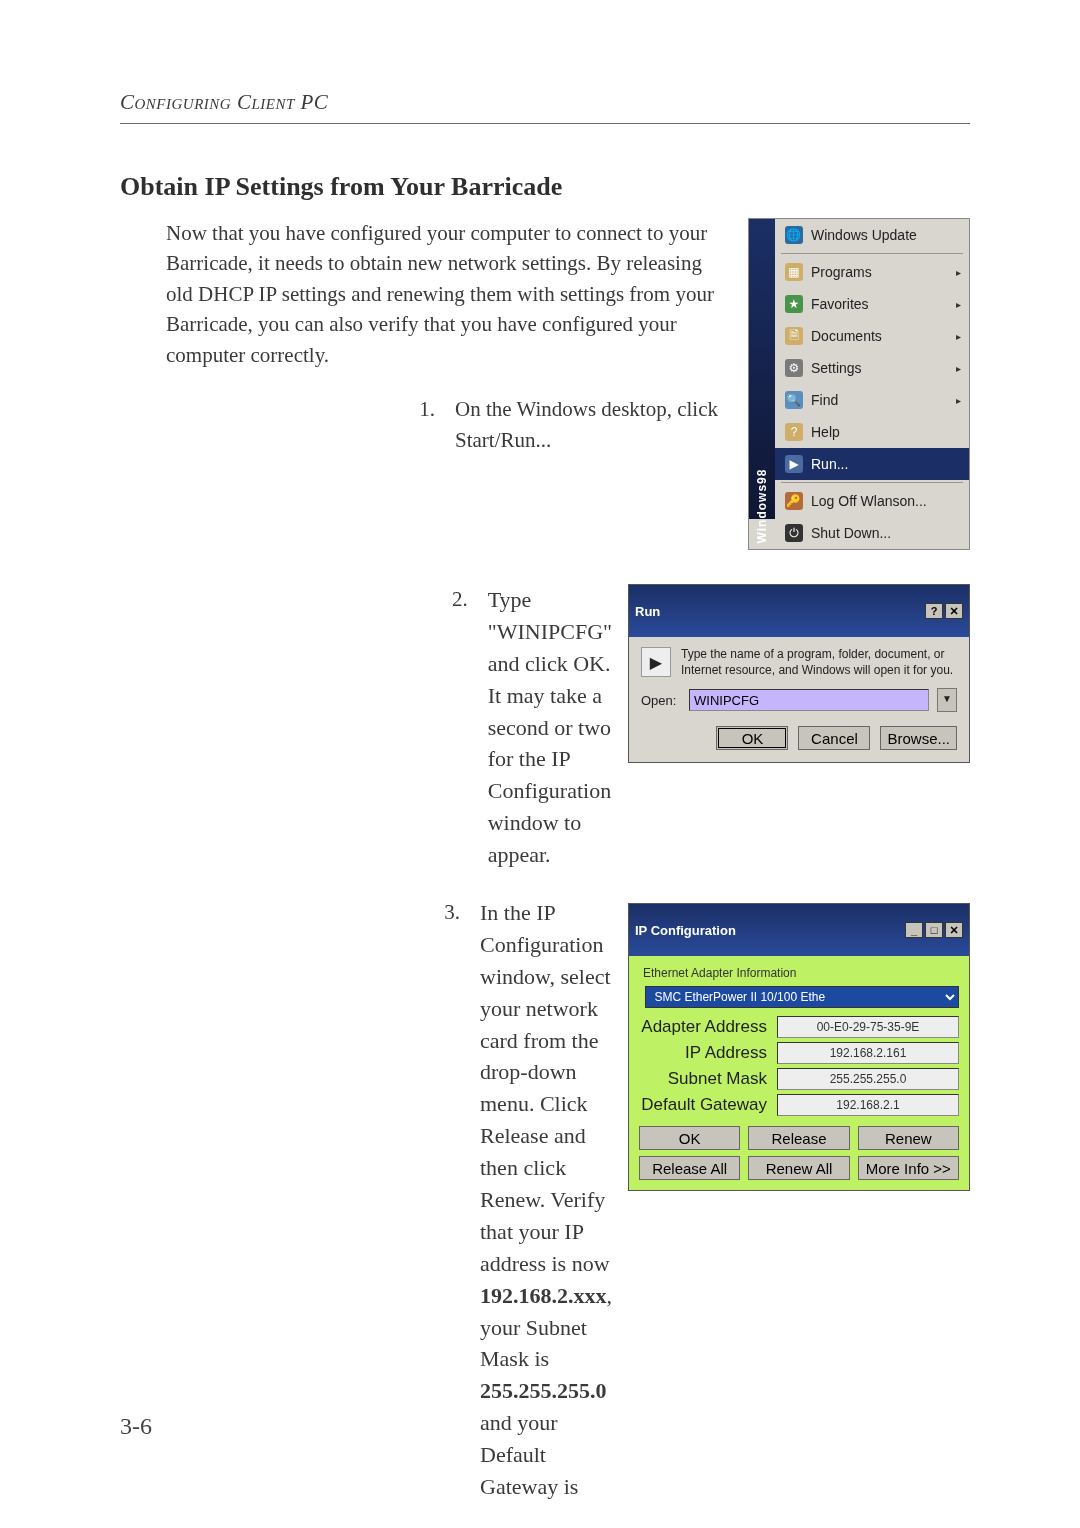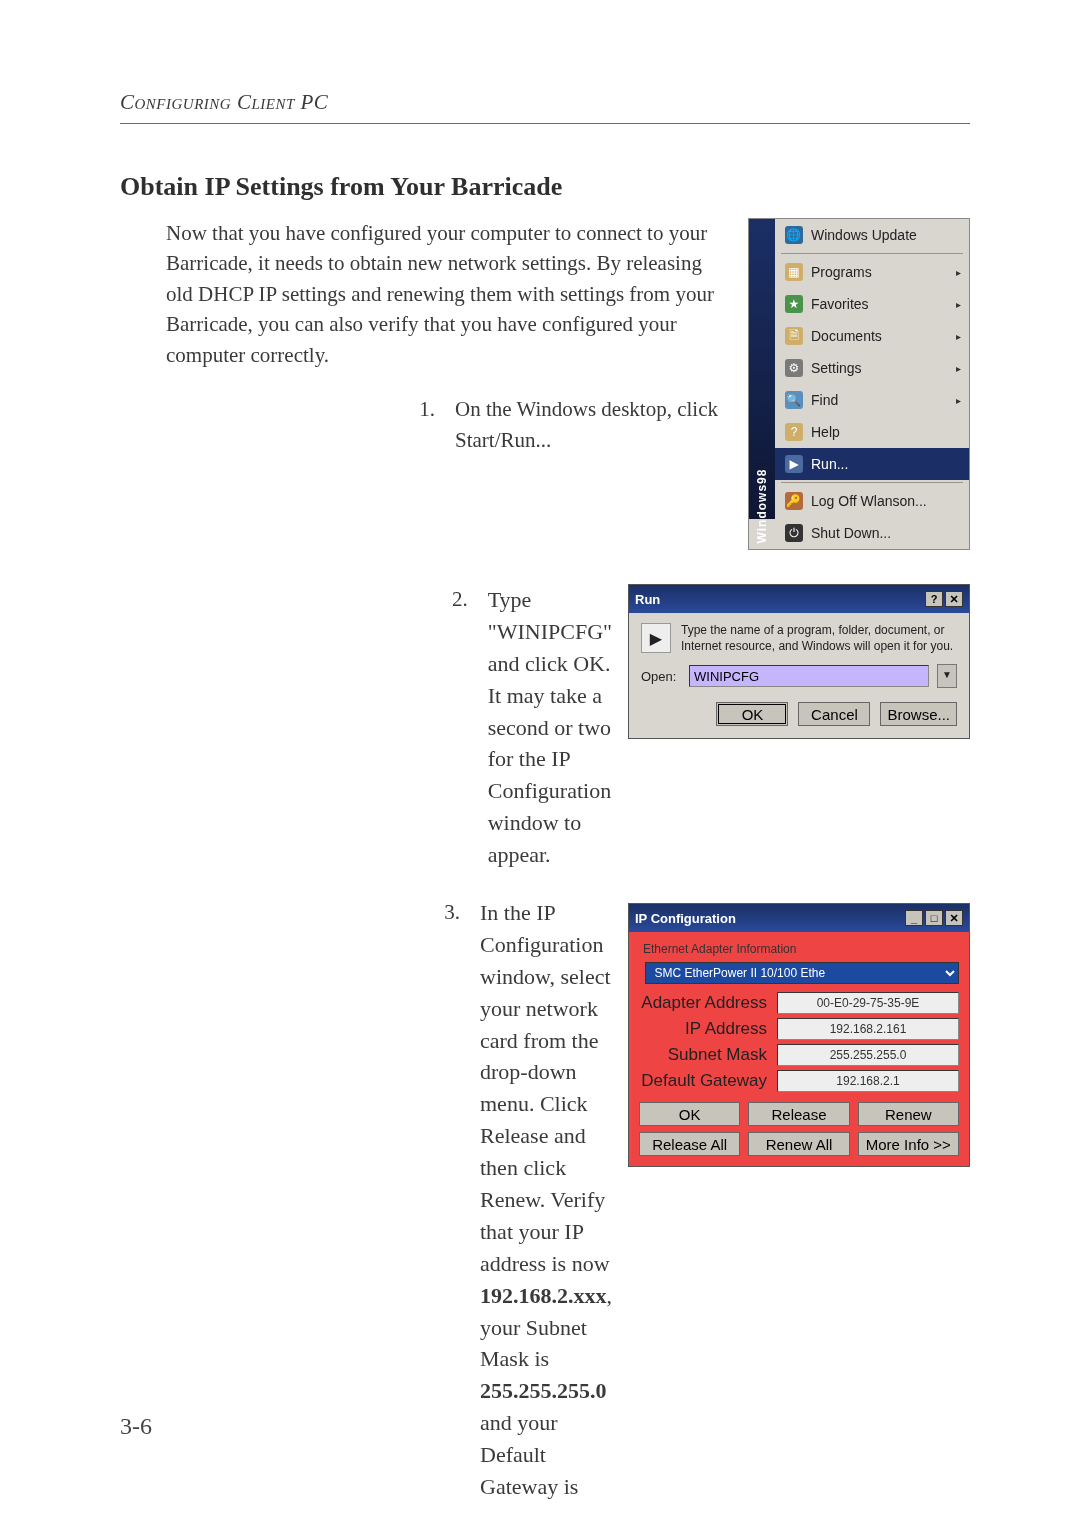--- a/index.html
+++ b/index.html
@@ -98,21 +98,21 @@
   .sm-start::before{content:"⊞";color:#0a4;}
 
   
   .runbox{
     width:340px;flex:0 0 340px;
     font-family:Tahoma,Arial,sans-serif;font-size:13px;
     border:1px solid #555;background:#d9d6d0;color:#222;
   }
   .rb-title{
     background:linear-gradient(#1b2f66,#2a4a9a);
-    color:#fff;padding:6px 6px;font-weight:bold;
+    color:#fff;padding:18px 6px;font-weight:bold;
     display:flex;justify-content:space-between;align-items:center;
   }
   .rb-title .wbtns{display:flex;gap:2px;}
   .rb-title .wbtn{
     width:16px;height:14px;background:#c7c4bc;color:#000;
     font-size:11px;line-height:14px;text-align:center;border:1px solid #333;
   }
   .rb-body{padding:10px 12px 12px;}
   .rb-desc{display:flex;gap:10px;margin-bottom:10px;}
   .rb-runicon{
@@ -135,21 +135,21 @@
     min-width:72px;height:24px;
     border:1px solid #666;background:#c7c4bc;
     font-family:inherit;font-size:15px;padding:0 6px;
   }
   .wbutton.def{outline:1px solid #000;outline-offset:-3px;}
 
   
   .ipbox{
     width:340px;flex:0 0 340px;
     font-family:Tahoma,Arial,sans-serif;font-size:13px;
-    border:1px solid #555;background:#ef4444;color:#222;
+    border:1px solid #555;background:#bef264;color:#222;
     margin-top:6px;
   }
   .ip-body{padding:8px 10px 10px;}
   .ip-group-label{font-size:12px;margin:2px 0 6px 4px;color:#333;}
   .ip-select{
     display:block;width:98%;margin:0 0 8px auto;height:22px;
     background:#1b4aa0;color:#fff;border:1px solid #333;
     font-family:inherit;font-size:12px;padding:0 4px;
   }
   .ip-row{display:flex;align-items:center;margin-bottom:4px;}

